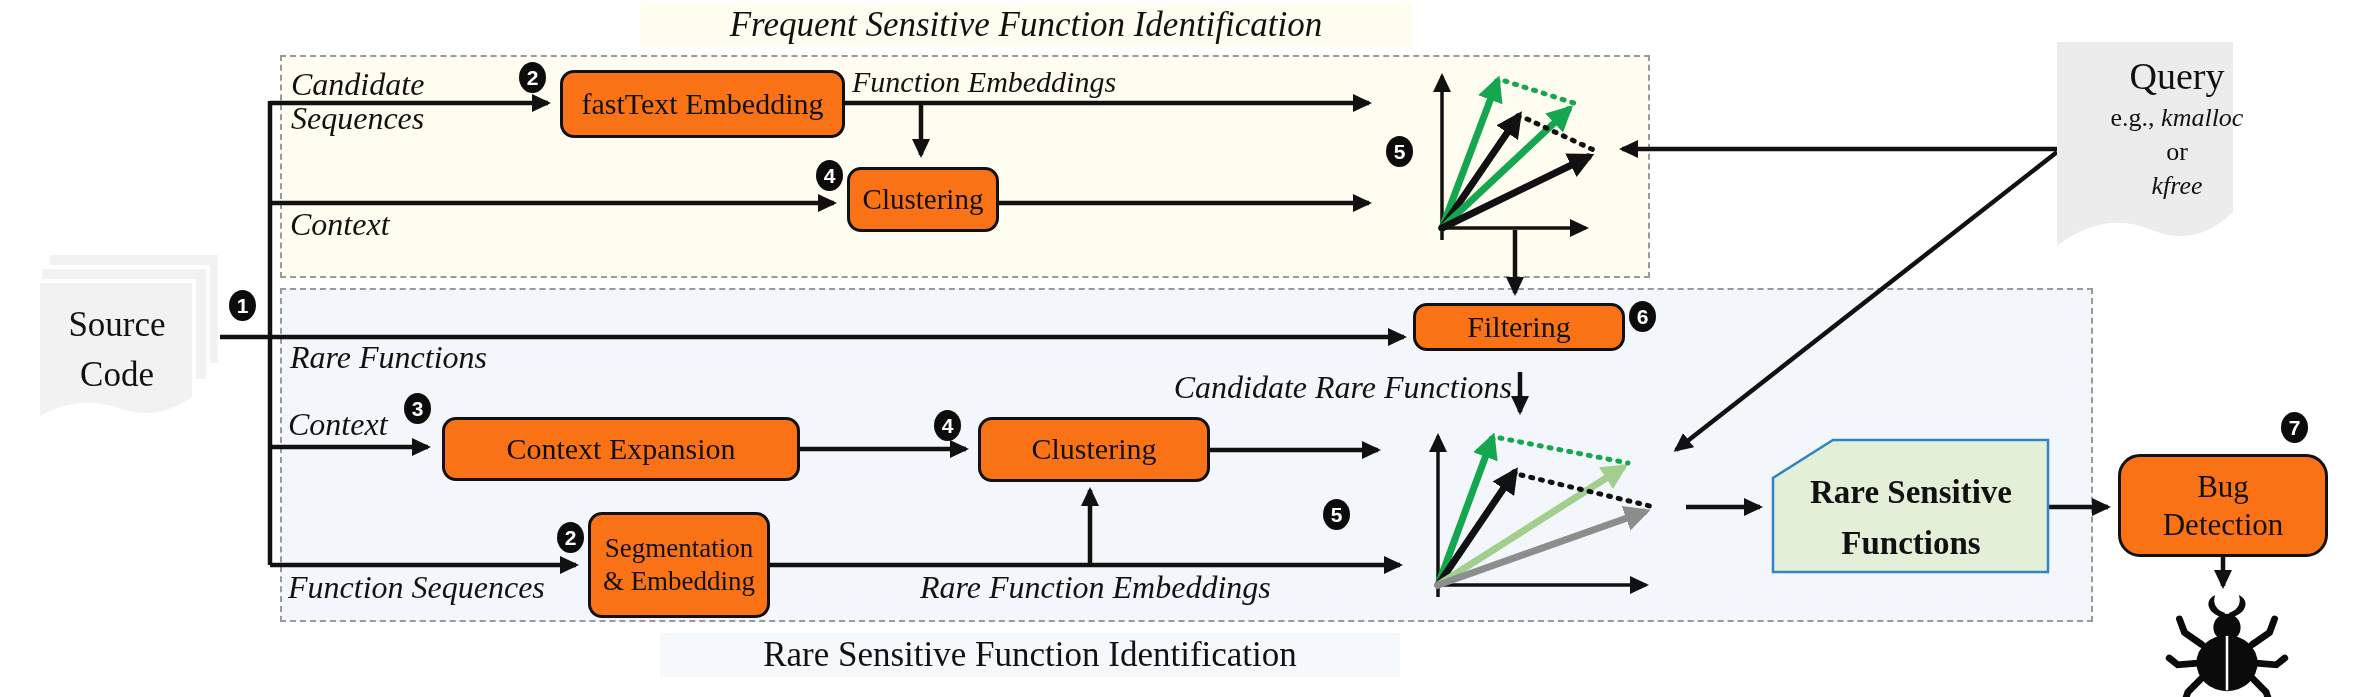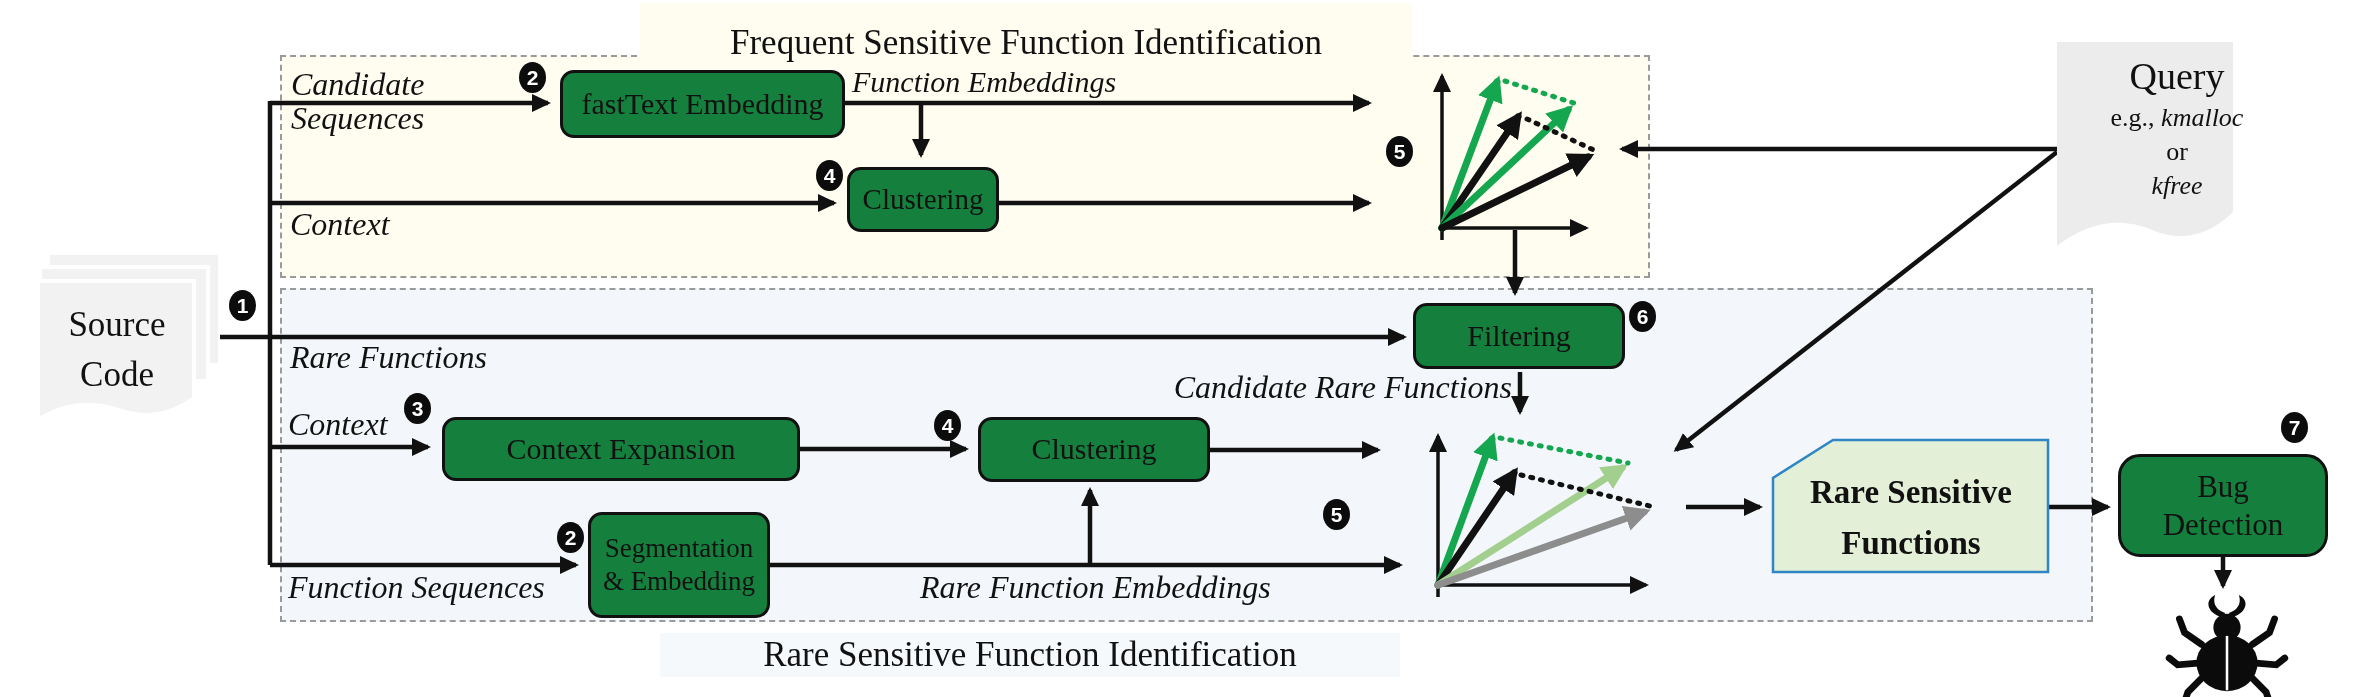--- a/index.html
+++ b/index.html
@@ -2,21 +2,21 @@
 <html><head>
 <meta charset="utf-8">
 <style>
   html,body{margin:0;padding:0;background:#ffffff;}
   #fig{position:relative;width:2357px;height:697px;background:#ffffff;overflow:hidden;
        font-family:"Liberation Serif",serif;color:#111;}
   #wires{position:absolute;left:0;top:0;width:2357px;height:697px;}
   .dashedbox{position:absolute;border:2px dashed #9a9a9a;box-sizing:border-box;}
   .title{position:absolute;font-size:35px;white-space:nowrap;text-align:center;}
   .lbl{position:absolute;font-style:italic;font-size:32px;white-space:nowrap;line-height:1.05;}
-  .pbox{position:absolute;background:#15803d;border:3.5px solid #111;border-radius:14px;
+  .pbox{position:absolute;background:#f97316;border:3.5px solid #111;border-radius:14px;
         display:flex;flex-direction:column;align-items:center;justify-content:center;
         font-size:30px;line-height:1.22;text-align:center;box-sizing:border-box;white-space:nowrap;}
   .badge{position:absolute;width:27px;height:31px;background:#0c0c0c;color:#fff;border-radius:50%;
          display:flex;align-items:center;justify-content:center;
          font:bold 21px "Liberation Sans",sans-serif;}
   .notetext{position:absolute;text-align:center;line-height:1.3;padding-left:32px;}
   .greenboxtext{position:absolute;font-weight:bold;font-size:33px;line-height:1.55;
                 text-align:center;white-space:nowrap;}
   .srctext{position:absolute;text-align:center;font-size:35px;line-height:1.42;}
   .it{font-style:italic;}
@@ -125,40 +125,40 @@
         <path d="M-34,46 L-58,48 L-68,40"></path>
         <path d="M34,46 L58,48 L68,40"></path>
         <path d="M-28,62 L-46,80 L-50,92"></path>
         <path d="M28,62 L46,80 L50,92"></path>
       </g>
       <ellipse cx="0" cy="46" rx="36" ry="33"></ellipse>
       <rect x="-1.5" y="14" width="3" height="64" fill="#ffffff"></rect>
     </g>
   </svg>
 
-  <div class="title" style="left:640px;top:3px;width:772px;background:#fffdf0;padding:20px 0;">Frequent Sensitive Function Identification</div>
+  <div class="title" style="left:640px;top:3px;width:772px;background:#fffdf0;padding:2px 0;font-style:italic;">Frequent Sensitive Function Identification</div>
   <div class="title" style="left:660px;top:633px;width:740px;background:#f6f9fc;padding:2px 0;">Rare Sensitive Function Identification</div>
 
   <div class="srctext" style="left:38px;top:300px;width:158px;">
     <div>Source</div>
     <div>Code</div>
   </div>
 
   <div class="lbl" style="left:291px;top:68px;"><span>Candidate</span><br><span>Sequences</span></div>
   <div class="lbl" style="left:290px;top:208px;">Context</div>
   <div class="lbl" style="left:852px;top:66px;font-size:30px;">Function Embeddings</div>
   <div class="lbl" style="left:290px;top:341px;">Rare Functions</div>
   <div class="lbl" style="left:288px;top:408px;">Context</div>
   <div class="lbl" style="left:1000px;top:371px;width:512px;text-align:right;">Candidate Rare Functions</div>
   <div class="lbl" style="left:288px;top:571px;">Function Sequences</div>
   <div class="lbl" style="left:920px;top:571px;">Rare Function Embeddings</div>
 
   <div class="pbox" style="left:560px;top:70px;width:285px;height:68px;">fastText Embedding</div>
   <div class="pbox" style="left:847px;top:167px;width:152px;height:65px;font-size:29px;">Clustering</div>
-  <div class="pbox" style="left:1413px;top:303px;width:212px;height:66px;">Filtering</div>
+  <div class="pbox" style="left:1413px;top:303px;width:212px;height:48px;">Filtering</div>
   <div class="pbox" style="left:442px;top:417px;width:358px;height:64px;">Context Expansion</div>
   <div class="pbox" style="left:978px;top:417px;width:232px;height:65px;">Clustering</div>
   <div class="pbox" style="left:588px;top:512px;width:182px;height:106px;font-size:27px;">
     <span>Segmentation</span>
     <span>&amp; Embedding</span>
   </div>
   <div class="pbox" style="left:2118px;top:454px;width:210px;height:103px;border-radius:22px;font-size:31px;">
     <span>Bug</span>
     <span>Detection</span>
   </div>

